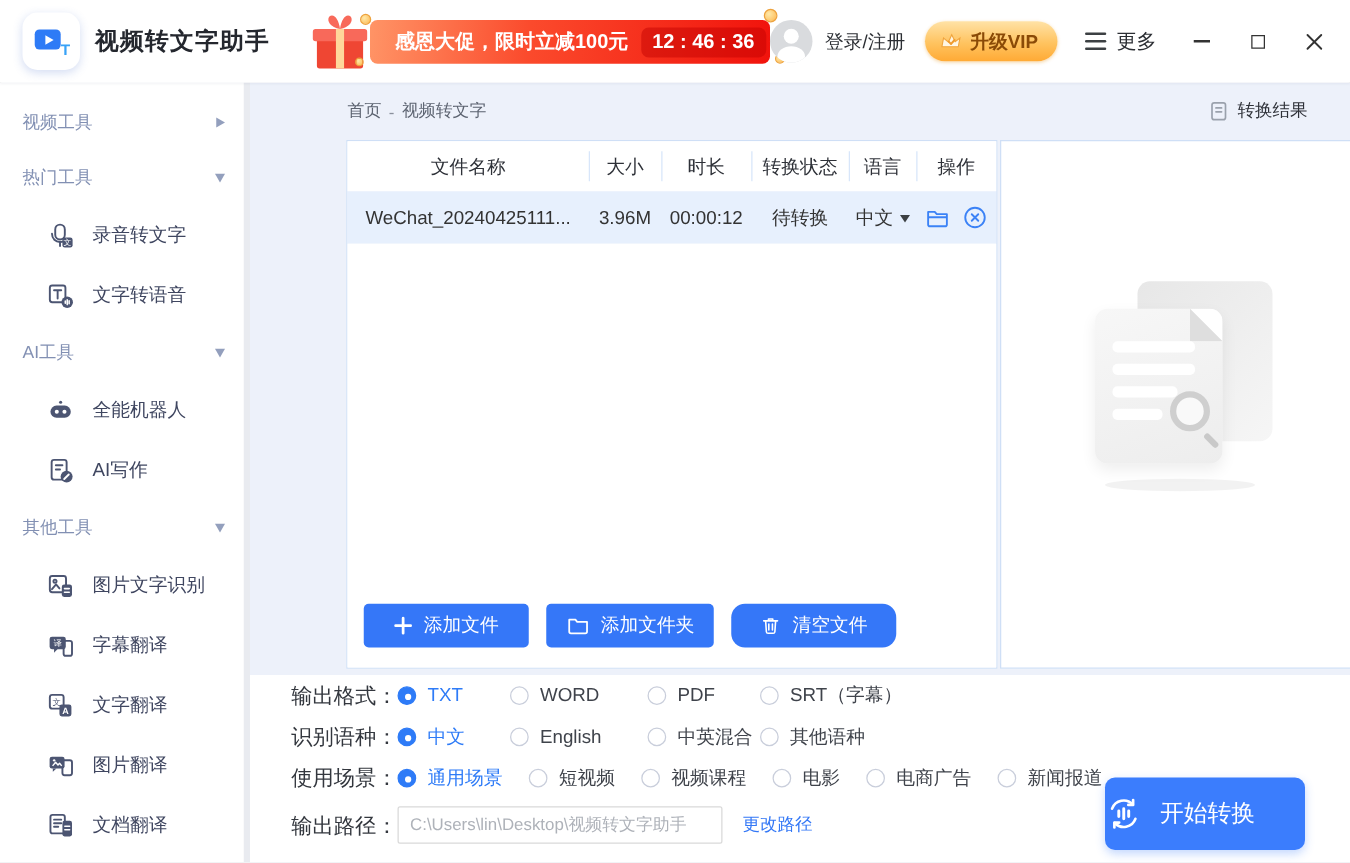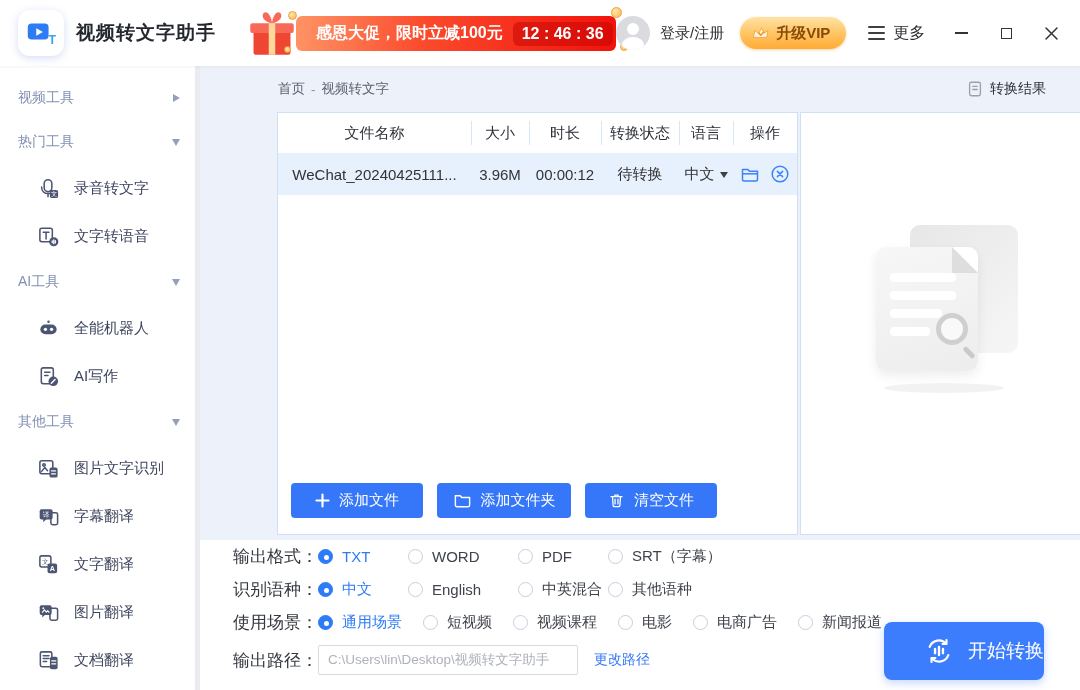--- a/index.html
+++ b/index.html
@@ -70,21 +70,21 @@
   .trow { display:flex; height:42px; align-items:center; background:#e7f0fd; cursor:pointer; }
   .td { font-size:15px; color:#333; text-align:center; display:flex; align-items:center; justify-content:center; overflow:hidden; white-space:nowrap; }
   .lang-cell { gap:5px; cursor:pointer; }
   .caret-dn { width:0; height:0; border-top:6px solid #3c4043; border-left:4px solid transparent; border-right:4px solid transparent; margin-top:2px; }
   .ops-cell { gap:10px; }
   .op-ic { width:20px; height:20px; cursor:pointer; display:flex; }
 
   .list-body { flex:1; background:#fff; }
   .file-btns { position:absolute; left:13px; bottom:16px; display:flex; gap:14px; }
   .fbtn { height:35px; border:none; border-radius:4px; background:#3577f8; color:#fff; font-size:15px; font-family:inherit; display:flex; align-items:center; justify-content:center; gap:9px; cursor:pointer; }
-  .fbtn.b1 { width:132px; } .fbtn.b2 { width:134px; } .fbtn.b3 { width:132px; }
+  .fbtn.b1 { width:132px; } .fbtn.b2 { width:134px; } .fbtn.b3 { width:132px;border-radius:11px; }
 
   
   .illus { position:relative; width:160px; height:160px; margin-top:112px; }
   .page-back { position:absolute; right:8px; top:0; width:108px; height:128px; border-radius:10px; background:linear-gradient(135deg,#e7e7e7,#f6f6f6); }
   .page-front { position:absolute; left:10px; top:22px; width:102px; height:124px; border-radius:10px; background:linear-gradient(160deg,#f7f7f7,#ededed); box-shadow:0 5px 12px rgba(0,0,0,.07); }
   .fold { position:absolute; right:0; top:0; width:0; height:0; border-top:26px solid #fff; border-left:26px solid #dedede; border-top-right-radius:10px; }
   .pline { position:absolute; left:14px; height:9px; border-radius:4px; background:#fff; }
   .pl1 { top:26px; width:66px; } .pl2 { top:44px; width:66px; } .pl3 { top:62px; width:52px; } .pl4 { top:80px; width:40px; }
   .mag { position:absolute; right:2px; bottom:18px; width:40px; height:40px; }
   .mag-circle { width:32px; height:32px; border:5px solid #cfcfcf; border-radius:50%; background:rgba(255,255,255,.6); }
@@ -100,21 +100,21 @@
   .opt { display:flex; align-items:center; gap:9px; cursor:pointer; }
   .w1 { width:90px; } .w2 { width:110px; } .w3 { width:90px; }
   .rd { width:15px; height:15px; border-radius:50%; border:1px solid #c9cedb; background:#fff; position:relative; flex:0 0 auto; }
   .opt.on .rd { border-color:#2e7bf7; background:#2e7bf7; }
   .opt.on .rd::after { content:""; position:absolute; left:5px; top:5px; width:5px; height:5px; border-radius:50%; background:#fff; }
   .opt-label { font-size:15px; color:#3f434b; white-space:nowrap; }
   .opt.on .opt-label { color:#2e7bf7; }
   .scene-row .opt { margin-right:21px; }
   .path-input { width:260px; height:30px; border:1px solid #d9d9d9; border-radius:2px; padding:0 9px; font-size:13.5px; color:#aeb2b9; font-family:inherit; background:#fff; outline:none; }
   .change-path { margin-left:16px; font-size:14px; color:#3478f6; cursor:pointer; }
-  .start-btn { position:absolute; right:36px; top:82px; width:160px; height:58px; border:none; border-radius:8px; background:#3b7dfd; color:#fff; font-size:19px; font-family:inherit; display:flex; align-items:center; justify-content:flex-end; gap:14px; cursor:pointer; box-shadow:0 3px 8px rgba(59,125,253,.3); }
+  .start-btn { position:absolute; right:36px; top:82px; width:160px; height:58px; border:none; border-radius:8px; background:#3b7dfd; color:#fff; font-size:19px; font-family:inherit; display:flex; align-items:center; justify-content:flex-start; gap:14px; cursor:pointer; box-shadow:0 3px 8px rgba(59,125,253,.3); }
 </style>
 </head>
 <body>
 
 <div class="window">
 
   <div class="topbar">
     <div class="logo">
       <svg width="34" height="34" viewBox="0 0 36 36">
         <rect x="4" y="8" width="22" height="17" rx="4" fill="#2e7bf6"></rect>

